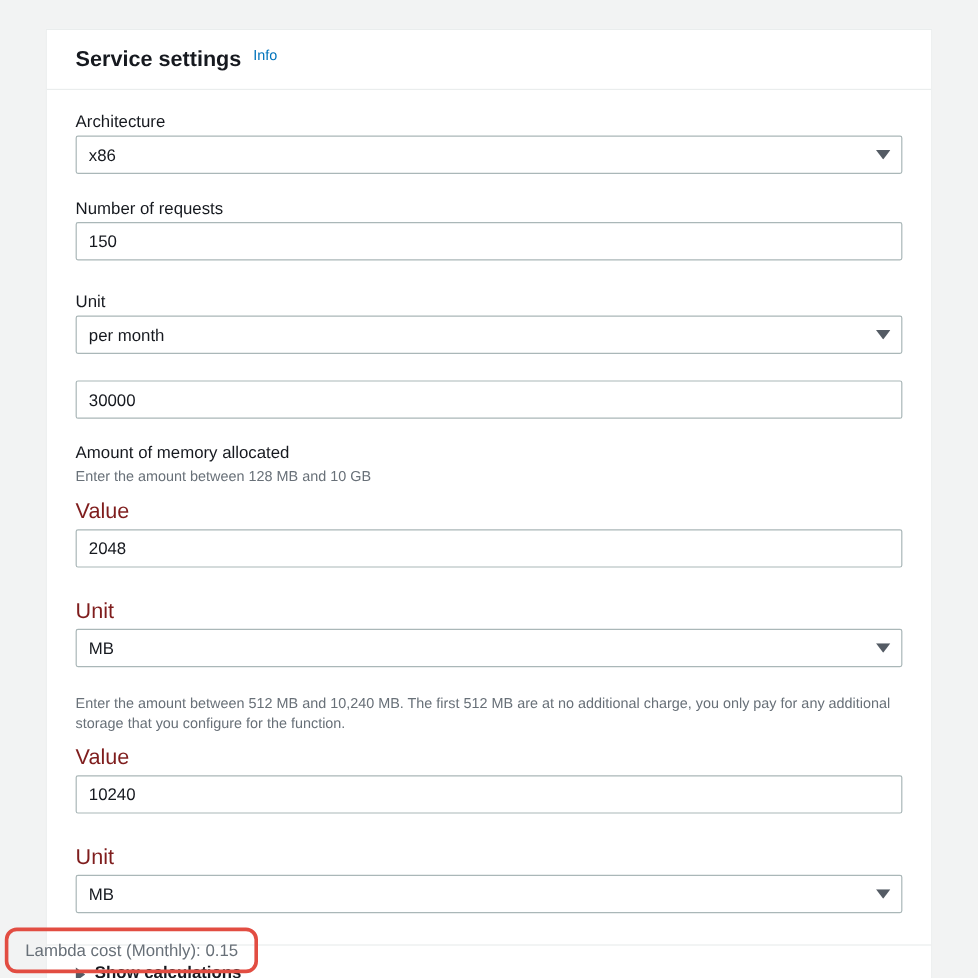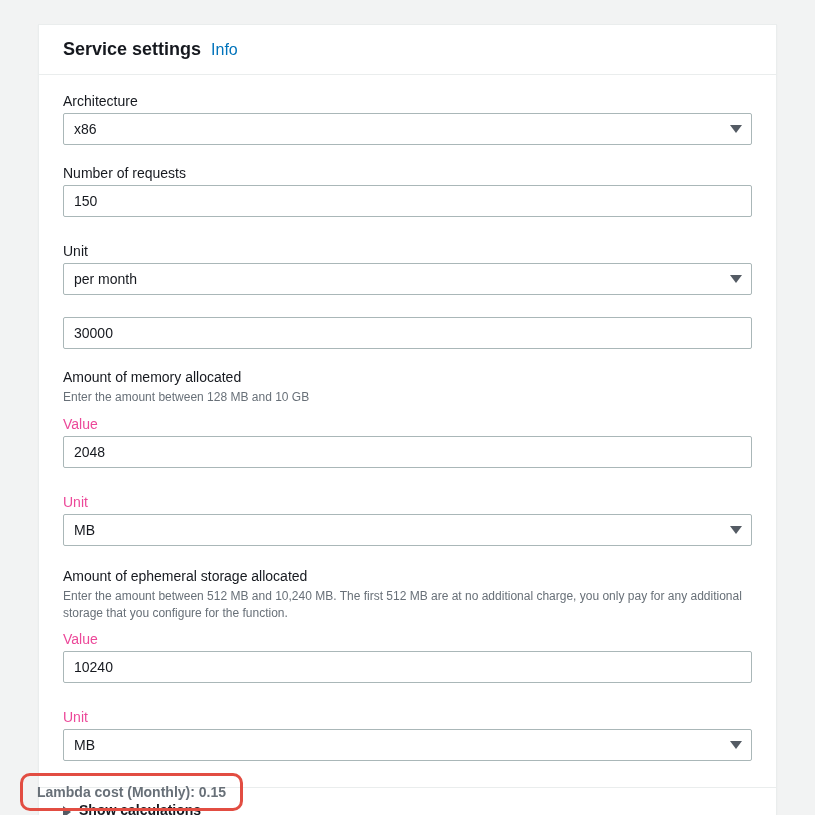--- a/index.html
+++ b/index.html
@@ -16,31 +16,31 @@
   }
   .panel {
     background: #fff;
     border: 1px solid #eaeded;
     box-shadow: 0 1px 1px rgba(0,0,0,0.05);
   }
   .panel-header {
     padding: 14px 24px 14px 24px;
     border-bottom: 1px solid #eaeded;
     display: flex;
-    align-items: center;
+    align-items: flex-start;
     gap: 10px;
   }
   .panel-header h2 {
     font-size: 18px;
     font-weight: 700;
     color: #16191f;
   }
   .info-link {
     color: #0073bb;
-    font-size: 16px;
+    font-size: 12px;
     text-decoration: none;
     cursor: pointer;
   }
   .panel-body {
     padding: 18px 24px 22px 24px;
   }
   .note {
     font-size: 14px;
     color: #16191f;
     margin-bottom: 22px;
@@ -61,22 +61,22 @@
     margin-bottom: 4px;
     display: block;
   }
   .hint {
     font-size: 12px;
     color: #687078;
     line-height: 1.4;
     margin-bottom: 6px;
   }
   .sub-label {
-    font-size: 14px;
-    color: #ec4899;
+    font-size: 18px;
+    color: #7f1d1d;
     margin-bottom: 4px;
   }
   .input, .select {
     width: 100%;
     height: 32px;
     border: 1px solid #aab7b8;
     border-radius: 2px;
     padding: 4px 10px;
     font-size: 14px;
     font-family: inherit;
@@ -106,29 +106,28 @@
     padding: 14px 24px;
     display: flex;
     align-items: flex-end;
     gap: 8px;
     cursor: pointer;
   }
   .panel-footer .arrow svg { display: block; }
   .panel-footer .txt { font-weight: 700; font-size: 14px; }
   .cost-callout {
     position: absolute;
-    left: 20px;
+    left: 4px;
     bottom: 4px;
     border: 3px solid #e24d42;
     border-radius: 10px;
     padding: 8px 14px;
     font-size: 14px;
     color: #687078;
     background: rgba(255,255,255,0);
-    font-weight: bold;
   }
 </style>
 </head>
 <body>
 
 <div class="panel">
 
   <div class="panel-header">
     <h2>Service settings</h2>
     <a class="info-link">Info</a>
@@ -192,21 +191,20 @@
           <span class="caret">
             <svg width="12" height="8" viewBox="0 0 12 8">
                 <polygon points="0,0 12,0 6,8" fill="#545b64"></polygon>
               </svg>
           </span>
         </div>
       </div>
     </div>
 
     <div class="field" style="margin-bottom:10px">
-      <span class="label">Amount of ephemeral storage allocated</span>
       <div class="hint">Enter the amount between 512 MB and 10,240 MB. The first 512 MB are at no additional charge, you only pay for any additional storage that you configure for the function.</div>
     </div>
     <div class="field-row" style="margin-bottom:4px">
       <div class="half">
         <div class="sub-label">Value</div>
         <input class="input" type="text" value="10240" style="">
       </div>
       <div class="half">
         <div class="sub-label">Unit</div>
         <div class="select-wrap">

